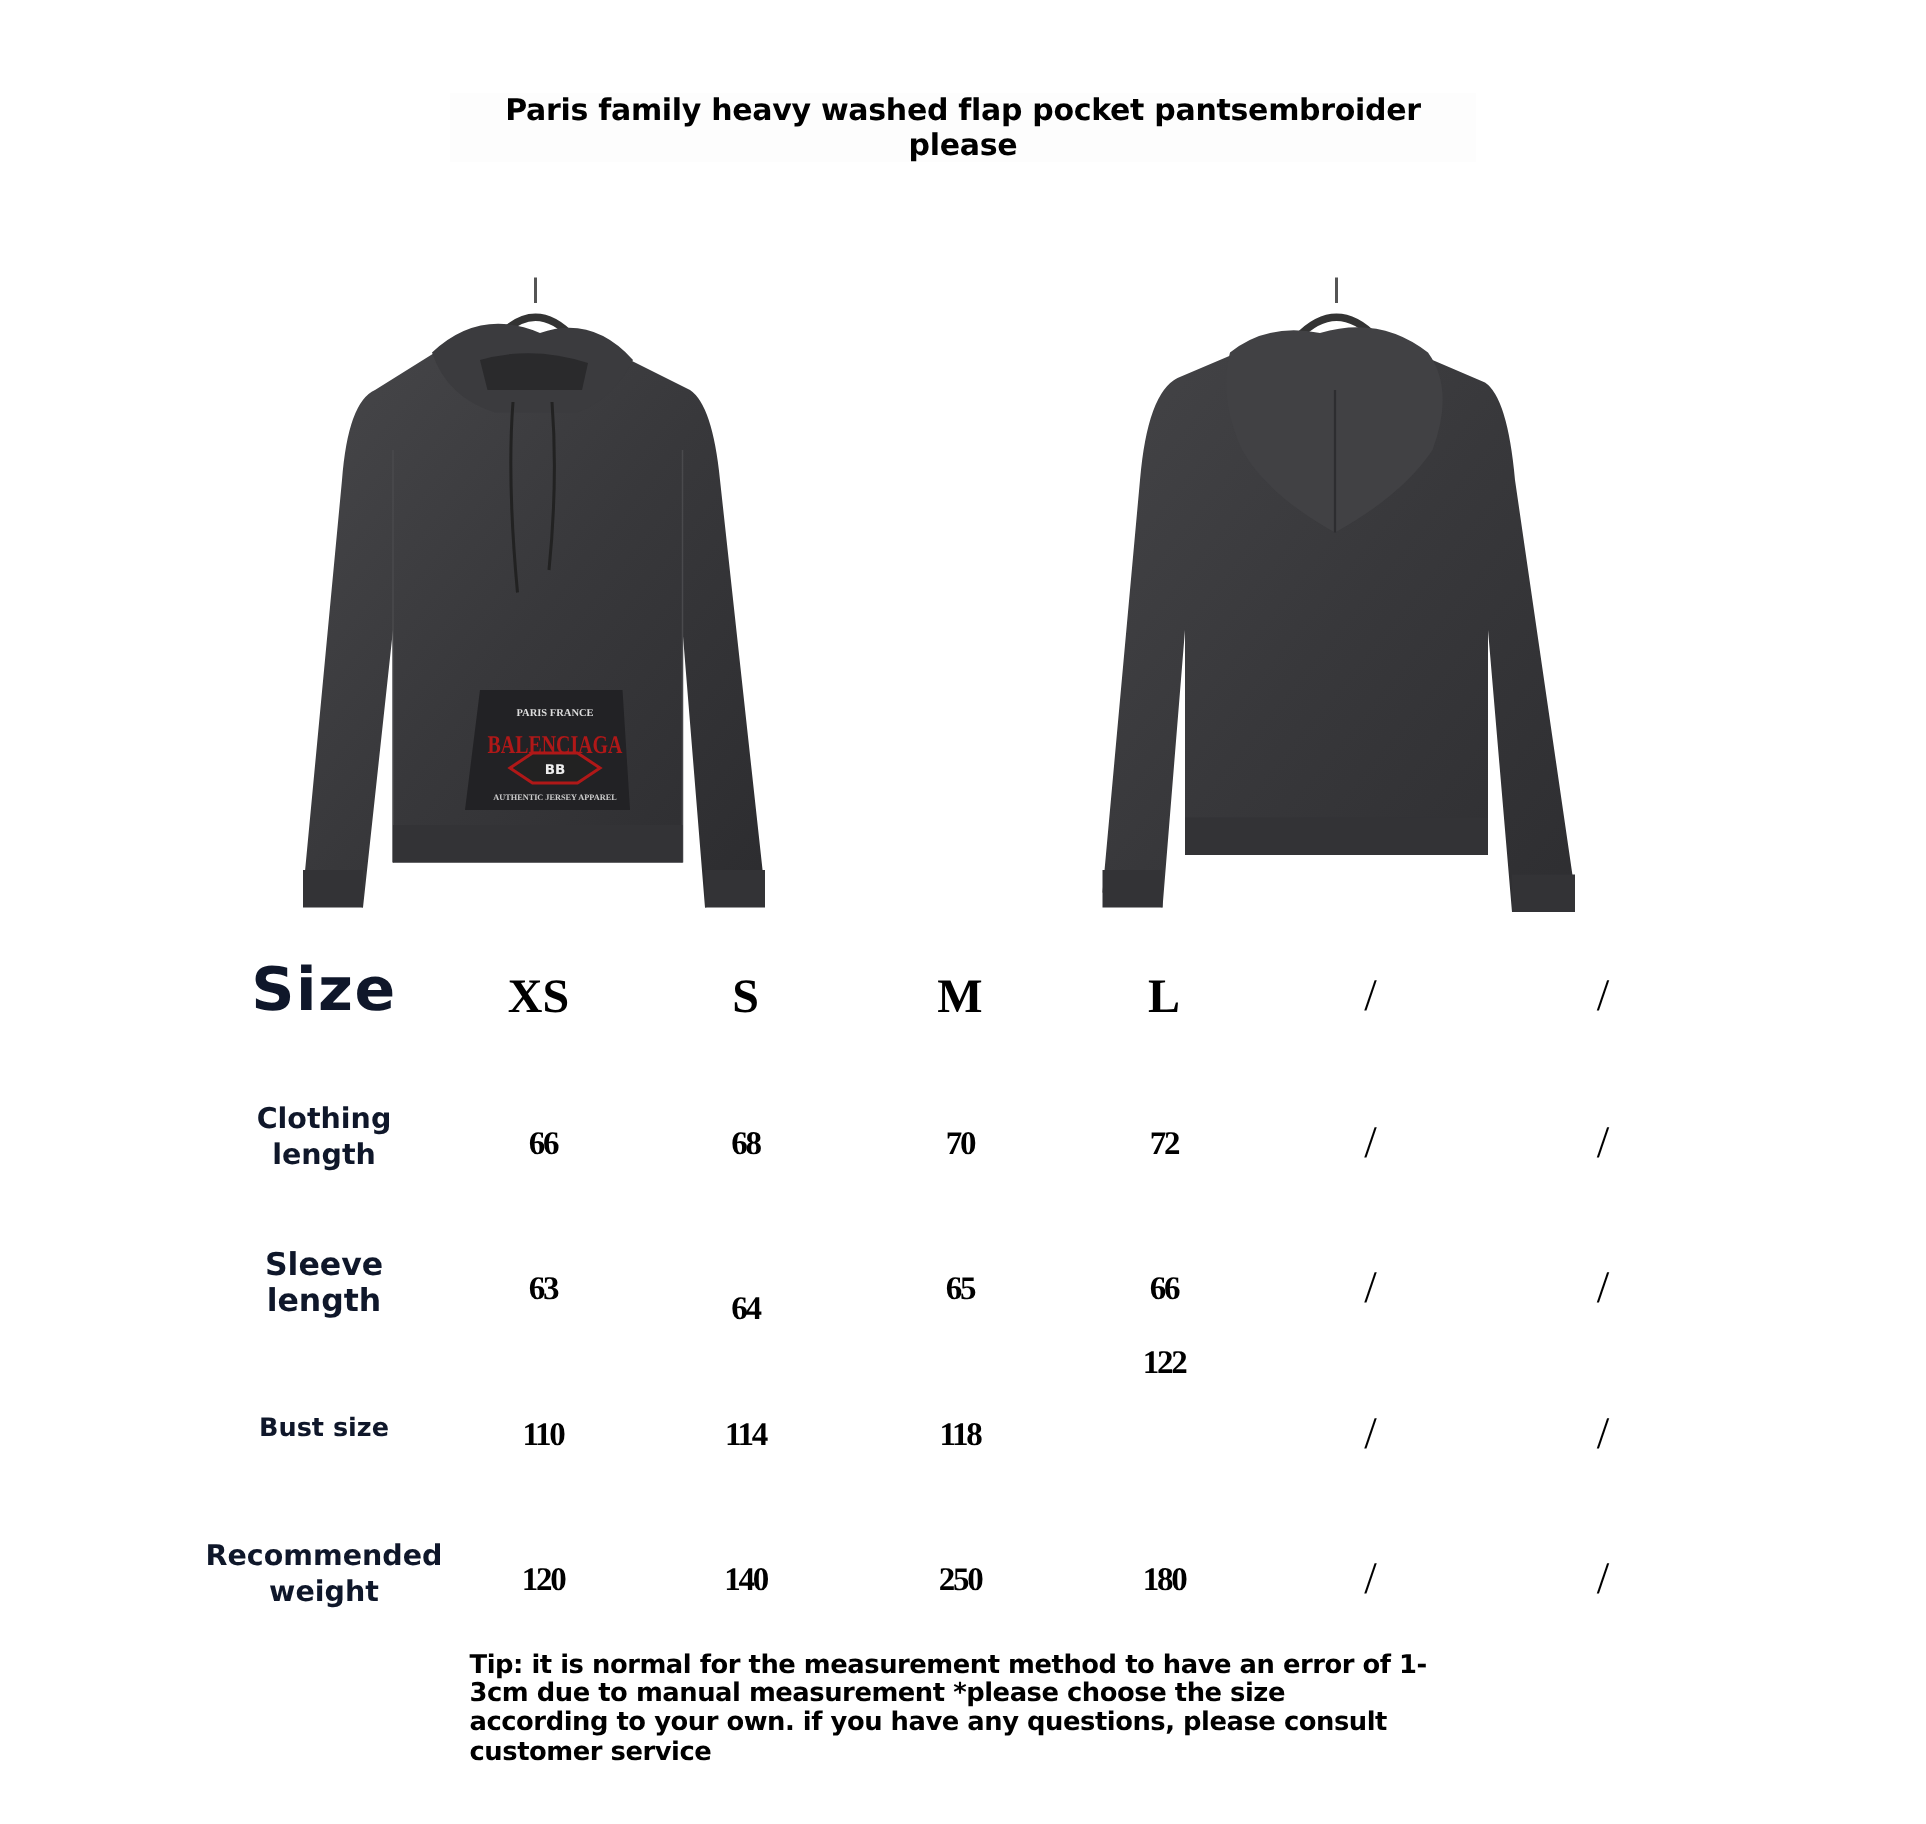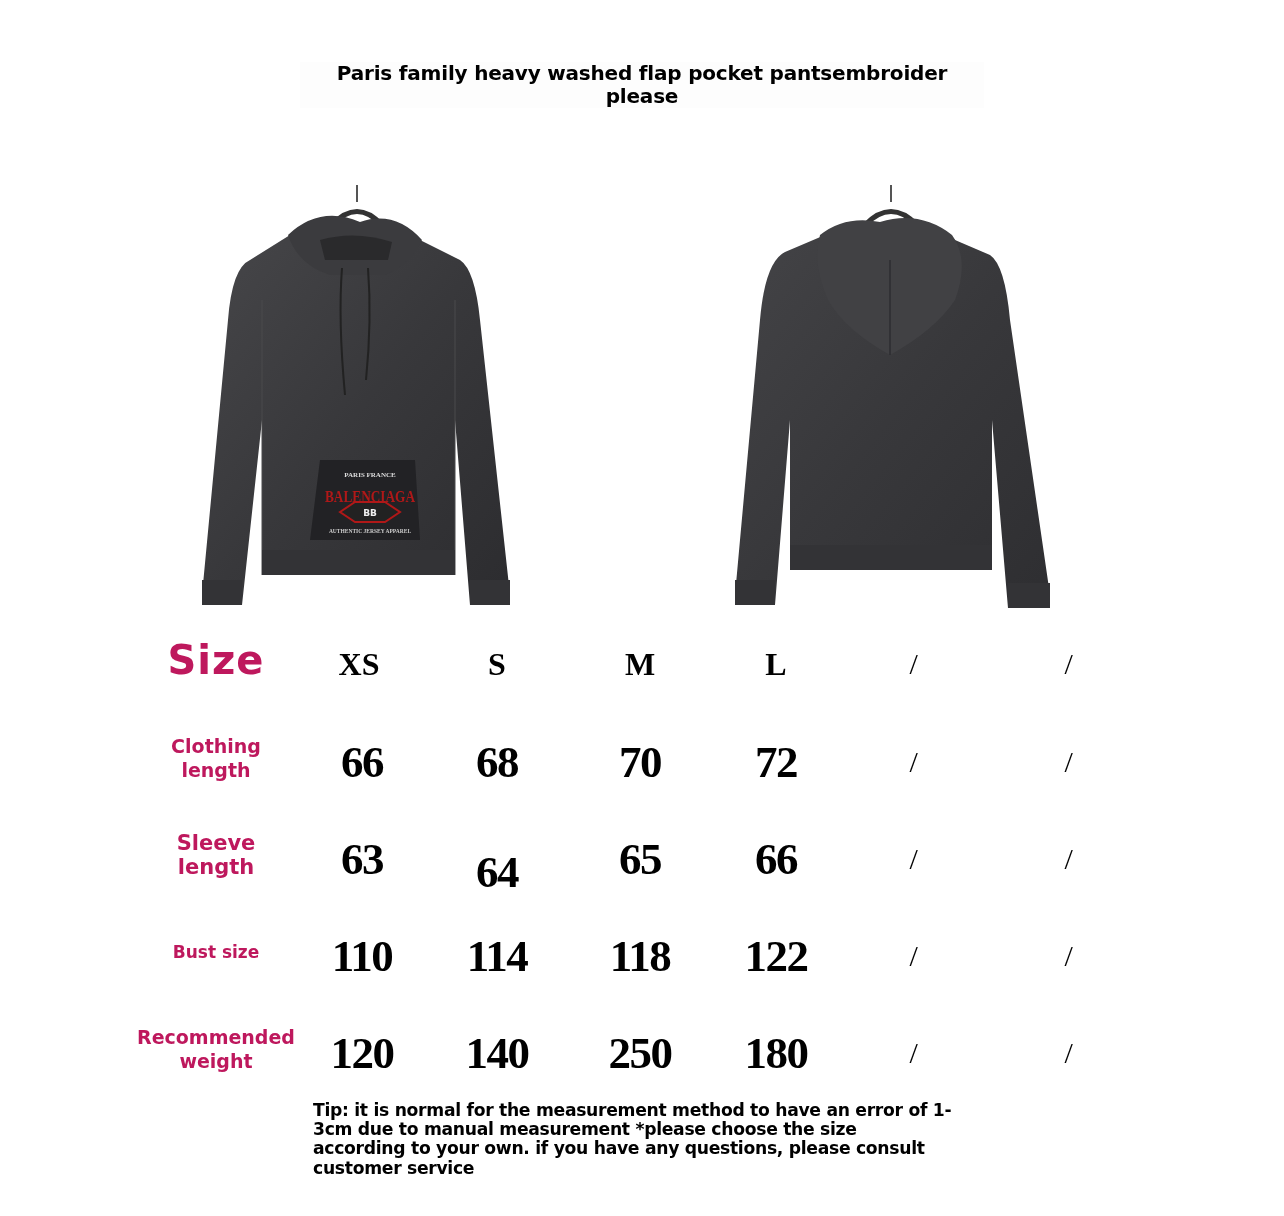--- a/index.html
+++ b/index.html
@@ -19,27 +19,27 @@
   .photo svg { width: 100%; height: 100%; display: block; }
 
   .size-table { position: absolute; left: 0; top: 0; width: 1284px; }
   .row { position: absolute; left: 0; width: 1284px; }
   .cell {
     position: absolute; transform: translate(-50%, -50%);
     text-align: center; white-space: nowrap;
   }
   .label {
     font-family: "DejaVu Sans", sans-serif; font-weight: bold;
-    font-size: 19px; line-height: 24px; color: #be185d;
+    font-size: 19px; line-height: 24px; color: #0f172a;
   }
   .label.small { font-size: 17px; }
   .label.big { font-size: 40px; line-height: 44px; letter-spacing: 1px; }
   .val {
     font-family: "Liberation Serif", serif; font-weight: bold;
-    font-size: 45px; letter-spacing: -1.5px; color: #000;
+    font-size: 22px; letter-spacing: -1.5px; color: #000;
   }
   .val.hdr { font-size: 32px; letter-spacing: 0; }
   .val.slash { font-size: 30px; font-weight: normal; }
 
   .tip {
     position: absolute; left: 313px; top: 1101px; width: 640px;
     font-family: "DejaVu Sans", sans-serif; font-weight: bold;
     font-size: 17.2px; line-height: 19.2px; letter-spacing: -0.3px;
   }
 </style>
@@ -144,21 +144,21 @@
     <div class="cell val slash" style="left:1068px; top:859px;">/</div>
   </div>
 
   <div class="row">
     <div class="cell label small" style="left:216px; top:952px;">
       <div>Bust size</div>
     </div>
     <div class="cell val" style="left:362px; top:956px;">110</div>
     <div class="cell val" style="left:497px; top:956px;">114</div>
     <div class="cell val" style="left:640px; top:956px;">118</div>
-    <div class="cell val" style="left:776px; top:956px;">122</div>
+    <div class="cell val" style="left:776px; top:908px;">122</div>
     <div class="cell val slash" style="left:913px; top:956px;">/</div>
     <div class="cell val slash" style="left:1068px; top:956px;">/</div>
   </div>
 
   <div class="row">
     <div class="cell label" style="left:216px; top:1049px;">
       <div>Recommended</div>
       <div>weight</div>
     </div>
     <div class="cell val" style="left:362px; top:1053px;">120</div>

